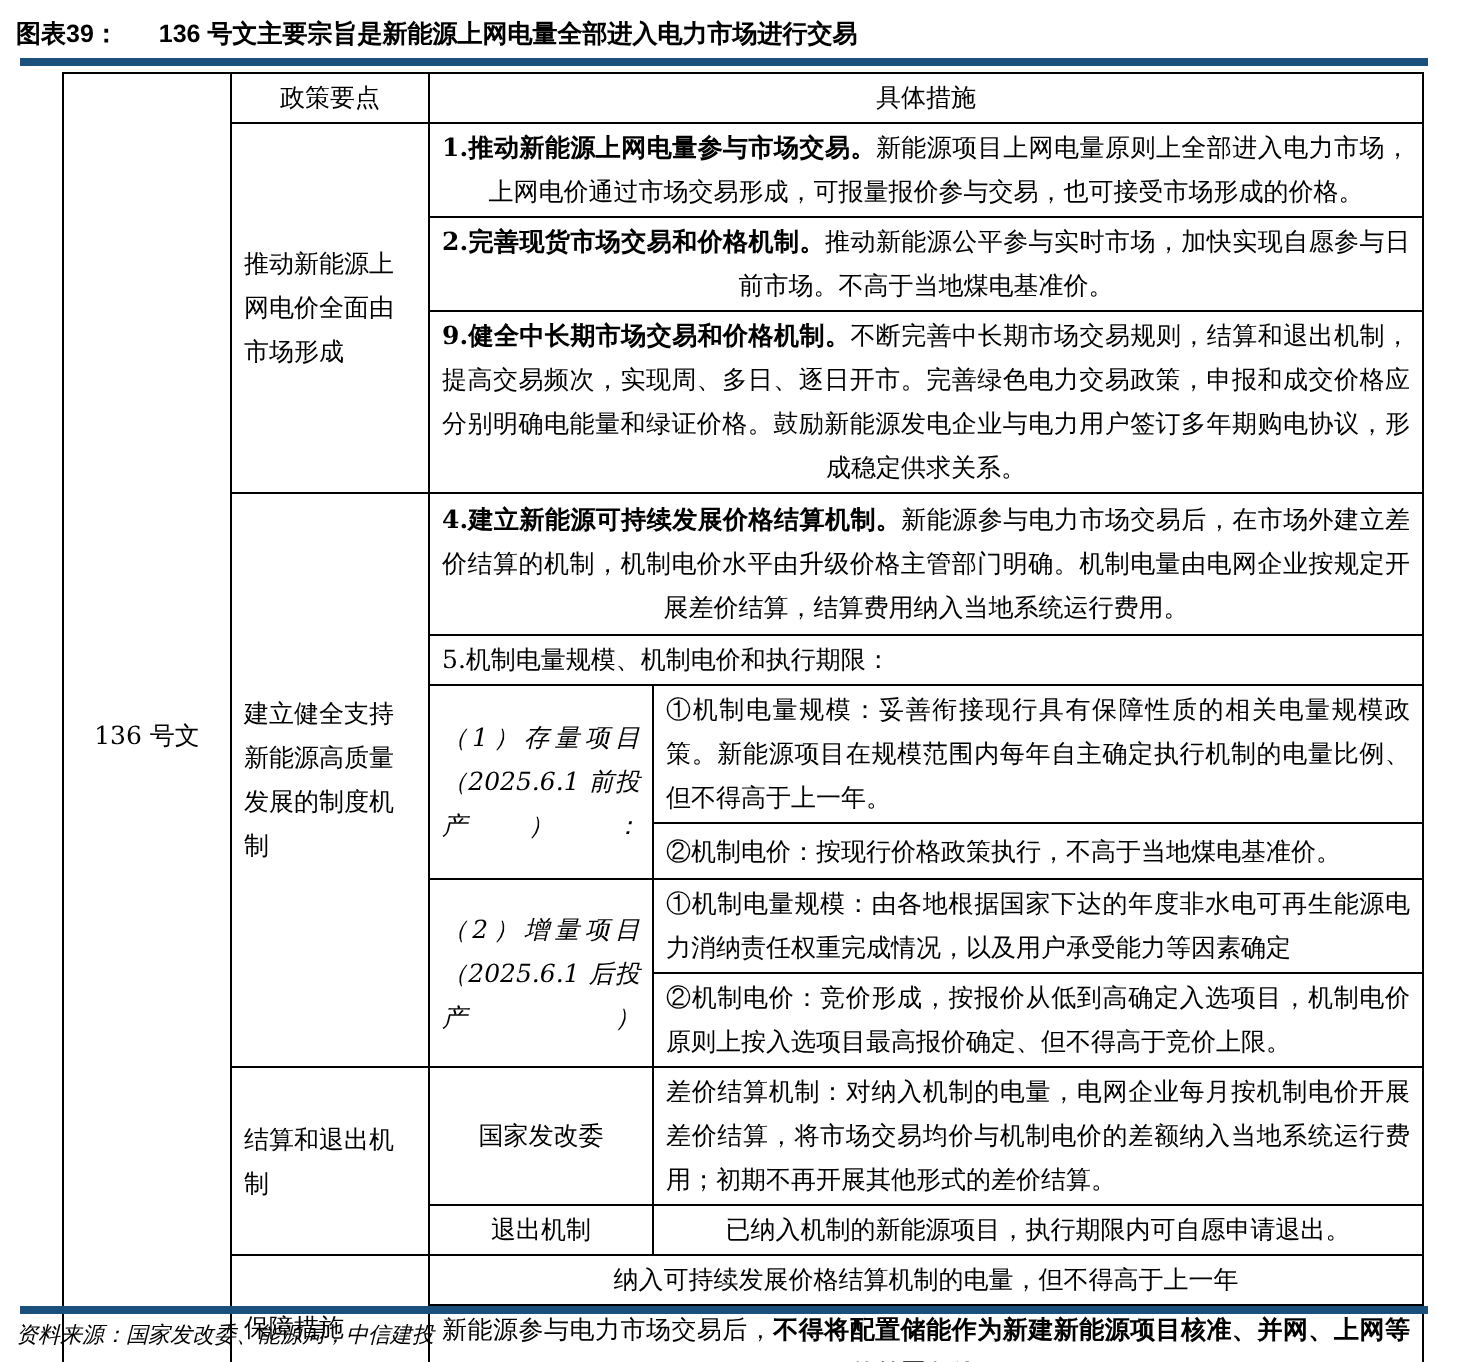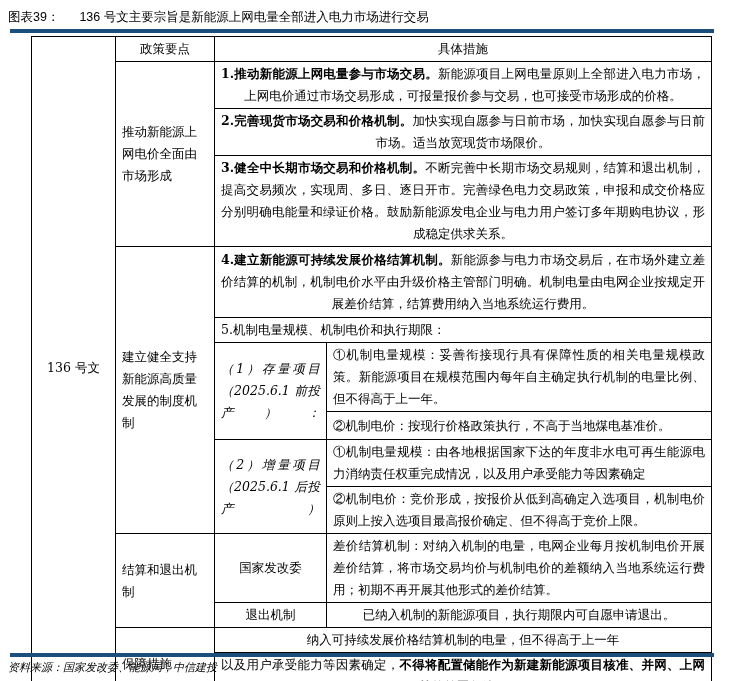--- a/index.html
+++ b/index.html
@@ -14,21 +14,21 @@
     width: 734px;
     height: 681px;
     background: #fff;
     overflow: hidden;
   }
   .fig-title {
     position: absolute;
     top: 9px;
     left: 8px;
     font-family: "Liberation Sans", "DejaVu Sans", sans-serif;
-    font-weight: normal;
+    font-weight: bold;
     font-size: 12.5px;
     white-space: nowrap;
   }
   .fig-title .label { margin-right: 20px; }
   .bar {
     position: absolute;
     left: 10px;
     width: 704px;
     height: 4px;
     background: var(--accent);
@@ -87,24 +87,24 @@
         <td class="c" rowspan="14">136 号文</td>
         <td class="c">政策要点</td>
         <td class="c" colspan="2">具体措施</td>
       </tr>
 
       <tr style="height:45px">
         <td class="lbl" rowspan="3">推动新能源上网电价全面由市场形成</td>
         <td class="jc" colspan="2"><b>1.推动新能源上网电量参与市场交易。</b><span>新能源项目上网电量原则上全部进入电力市场，上网电价通过市场交易形成，可报量报价参与交易，也可接受市场形成的价格。</span></td>
       </tr>
       <tr style="height:45px">
-        <td class="jc" colspan="2"><b>2.完善现货市场交易和价格机制。</b><span>加快实现自愿参与日前市场，加快实现自愿参与日前市场。适当放宽现货市场限价。</span></td>
+        <td class="jc" colspan="2"><b>2.完善现货市场交易和价格机制。</b><span>推动新能源公平参与实时市场，加快实现自愿参与日前市场。不高于当地煤电基准价。</span></td>
       </tr>
       <tr style="height:71px">
-        <td class="jc" colspan="2"><b>3.健全中长期市场交易和价格机制。</b><span>不断完善中长期市场交易规则，结算和退出机制，提高交易频次，实现周、多日、逐日开市。完善绿色电力交易政策，申报和成交价格应分别明确电能量和绿证价格。鼓励新能源发电企业与电力用户签订多年期购电协议，形成稳定供求关系。</span></td>
+        <td class="jc" colspan="2"><b>9.健全中长期市场交易和价格机制。</b><span>不断完善中长期市场交易规则，结算和退出机制，提高交易频次，实现周、多日、逐日开市。完善绿色电力交易政策，申报和成交价格应分别明确电能量和绿证价格。鼓励新能源发电企业与电力用户签订多年期购电协议，形成稳定供求关系。</span></td>
       </tr>
 
       <tr style="height:71px">
         <td class="lbl" rowspan="6">建立健全支持新能源高质量发展的制度机制</td>
         <td class="jc" colspan="2"><b>4.建立新能源可持续发展价格结算机制。</b><span>新能源参与电力市场交易后，在市场外建立差价结算的机制，机制电价水平由升级价格主管部门明确。机制电量由电网企业按规定开展差价结算，结算费用纳入当地系统运行费用。</span></td>
       </tr>
       <tr style="height:25px">
         <td colspan="2">5.机制电量规模、机制电价和执行期限：</td>
       </tr>
 
@@ -132,21 +132,21 @@
       <tr style="height:24px">
         <td class="c">退出机制</td>
         <td class="c">已纳入机制的新能源项目，执行期限内可自愿申请退出。</td>
       </tr>
 
       <tr style="height:24px">
         <td class="lbl" rowspan="2">保障措施</td>
         <td class="c" colspan="2">纳入可持续发展价格结算机制的电量，但不得高于上一年</td>
       </tr>
       <tr style="height:46px">
-        <td class="jc" colspan="2"><span>以及用户承受能力等因素确定，</span><b>不得将配置储能作为新建新能源项目核准、并网、上网等的前置条件。</b></td>
+        <td class="jc" colspan="2"><span>新能源参与电力市场交易后，</span><b>不得将配置储能作为新建新能源项目核准、并网、上网等的前置条件。</b></td>
       </tr>
     </tbody>
   </table>
 
   <div class="bar bar-bottom"></div>
 
   <div class="source">资料来源：国家发改委、能源局，中信建投</div>
 
 </div>
 

